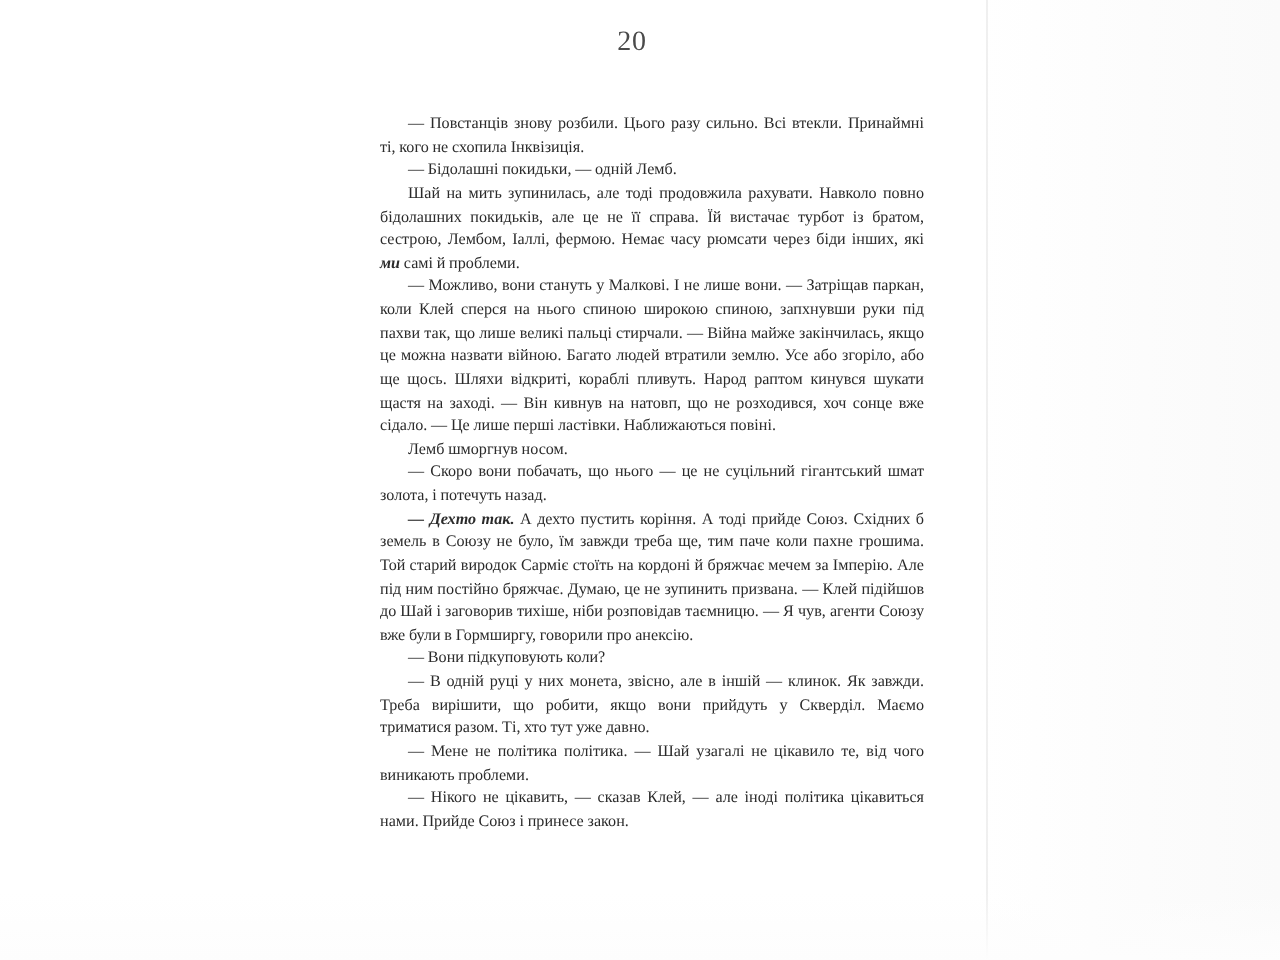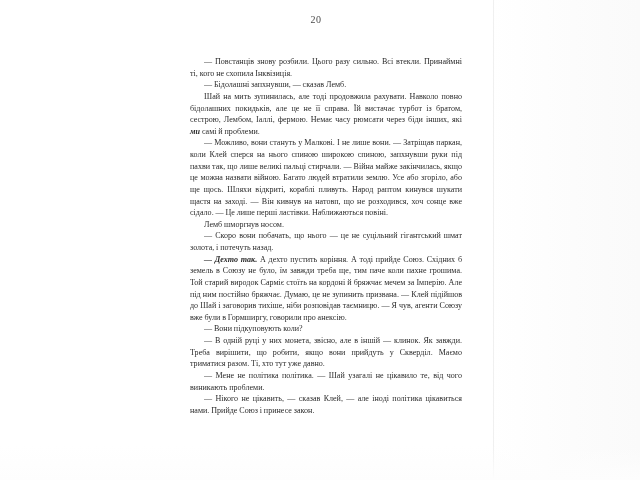--- a/index.html
+++ b/index.html
@@ -55,21 +55,21 @@
         rgba(253,253,253,1) 100%);
     pointer-events: none;
   }
 
   .folio {
     position: absolute;
     top: 14px;
     left: 0;
     width: 632px;
     text-align: center;
-    font-size: 10px;
+    font-size: 14px;
     color: #4a4a4a;
     letter-spacing: 0.4px;
     font-family: "Liberation Serif", "DejaVu Serif", serif;
   }
 
   .text-block {
     position: absolute;
     top: 56px;
     left: 190px;
     width: 272px;
@@ -106,21 +106,21 @@
 
   <div class="folio">20</div>
 
   <div class="text-block">
 
     <p class="para">
       <span>— Повстанців знову розбили. Цього разу сильно. Всі втекли. Принаймні ті, кого не схопила Інквізиція.</span>
     </p>
 
     <p class="para">
-      <span>— Бідолашні запхнувши, — сказав Лемб.</span>
+      <span>— Бідолашні покидьки, — одній Лемб.</span>
     </p>
 
     <p class="para">
       <span>Шай на мить зупинилась, але тоді продовжила рахувати. Навколо повно бідолашних покидьків, але це не її справа. Їй вистачає турбот із братом, сестрою, Лембом, Іаллі, фермою. Немає часу рюмсати через біди інших, які </span><em>ми</em><span> самі й проблеми.</span>
     </p>
 
     <p class="para">
       <span>— Можливо, вони стануть у Малкові. І не лише вони. — Затріщав паркан, коли Клей сперся на нього спиною широкою спиною, запхнувши руки під пахви так, що лише великі пальці стирчали. — Війна майже закінчилась, якщо це можна назвати війною. Багато людей втратили землю. Усе або згоріло, або ще щось. Шляхи відкриті, кораблі пливуть. Народ раптом кинувся шукати щастя на заході. — Він кивнув на натовп, що не розходився, хоч сонце вже сідало. — Це лише перші ластівки. Наближаються повіні.</span>
     </p>
 

